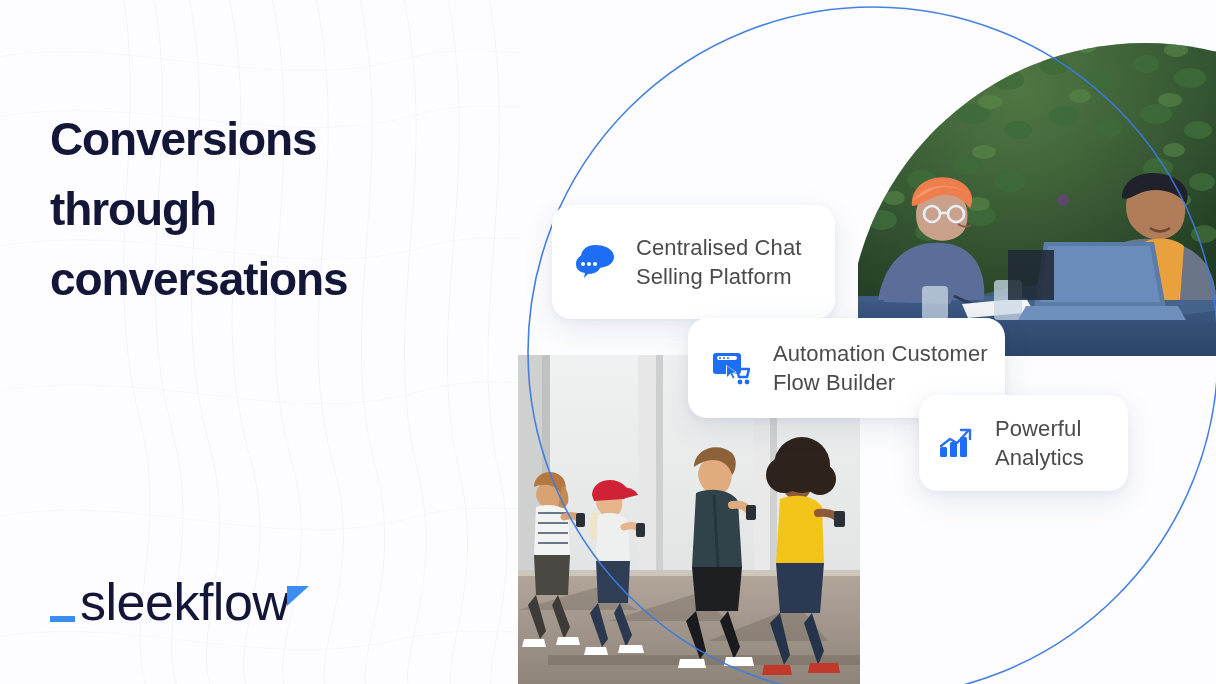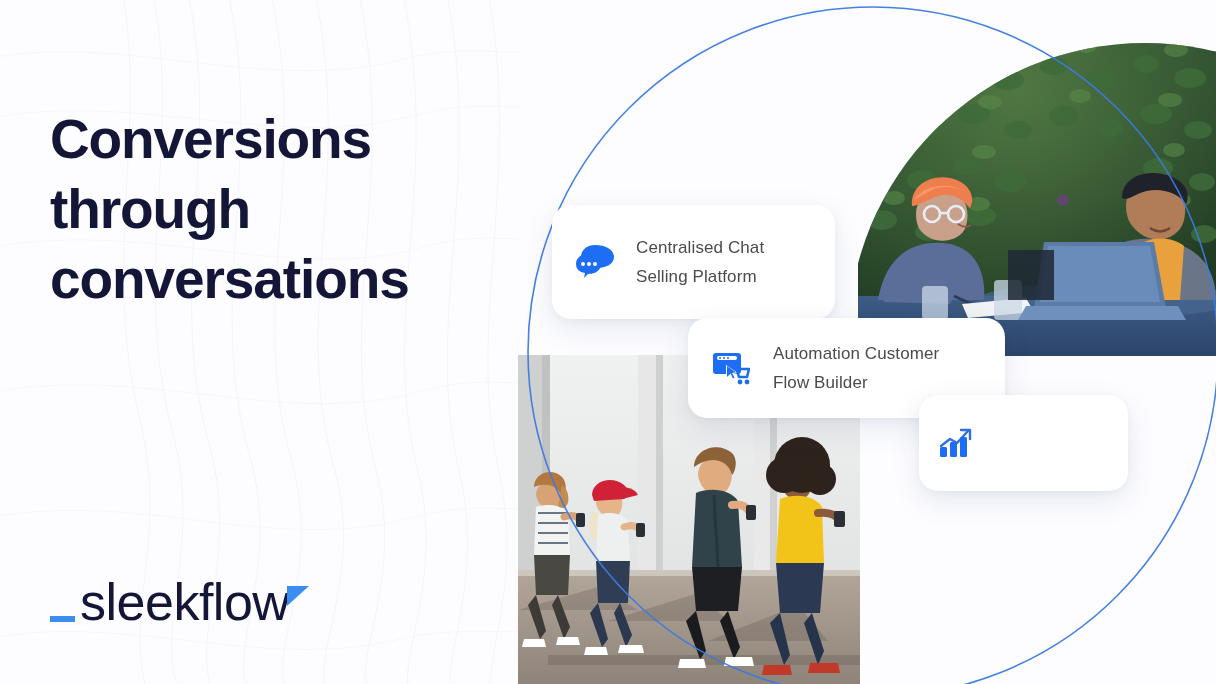--- a/index.html
+++ b/index.html
@@ -10,21 +10,21 @@
     position:relative;
   }
   #stage { position:absolute; inset:0; background:#fdfdff; overflow:hidden; }
 
   
   .bg-threads { position:absolute; left:0; top:0; width:520px; height:684px; opacity:.55; }
 
   
   .headline {
     position:absolute; left:50px; top:104px; width:470px;
-    font-size:55px; line-height:70px; font-weight:bold;
+    font-size:46px; line-height:70px; font-weight:bold;
     letter-spacing:-1.1px; color:#141638; white-space:pre-line;
   }
   .logo { position:absolute; left:48px; top:572px; height:60px; display:flex; align-items:center;justify-content:flex-end; }
   .logo svg { display:block; }
 
   
   .composition { position:absolute; left:495px; top:0; width:721px; height:684px; }
 
   .photo-top {
     position:absolute; left:363px; top:0; width:358px; height:356px;
@@ -47,21 +47,21 @@
   .ring { position:absolute; left:0; top:0; width:721px; height:684px; pointer-events:none; }
 
   
   .card {
     position:absolute; background:#ffffff; border-radius:19px;
     box-shadow:0 10px 30px rgba(40,60,120,.10), 0 2px 8px rgba(40,60,120,.05);
     display:flex; align-items:center;
   }
   .card .ico { flex:0 0 auto; display:flex; align-items:center; justify-content:center; }
   .card .txt {
-    font-size:17px; line-height:29px; color:#4b4b4d; white-space:pre-line;
+    font-size:22px; line-height:29px; color:#4b4b4d; white-space:pre-line;
     letter-spacing:.1px;
   }
 
   #card-chat     { left:57px;  top:205px; width:283px; height:114px; padding-left:23px; }
   #card-chat .ico{ width:40px; margin-right:21px; }
 
   #card-auto     { left:193px; top:318px; width:317px; height:100px; padding-left:24px; }
   #card-auto .ico{ width:38px; margin-right:23px; }
 
   #card-anly     { left:424px; top:395px; width:209px; height:96px; padding-left:20px; }
@@ -377,16 +377,18 @@
     <div class="card" id="card-anly">
       <span class="ico">
         <svg width="34" height="32" viewBox="0 0 34 32">
           <path d="M2 19 L 11 12 L 18 16 L 29 4" fill="none" stroke="#2f6fe8" stroke-width="2.4" stroke-linecap="round" stroke-linejoin="round"></path>
           <path d="M22 3 H31 V12" fill="none" stroke="#2f6fe8" stroke-width="2.4" stroke-linecap="round" stroke-linejoin="round"></path>
           <rect x="1" y="20" width="7" height="10" rx="1.5" fill="#1d6ef5"></rect>
           <rect x="11" y="15" width="7" height="15" rx="1.5" fill="#1d6ef5"></rect>
           <rect x="21" y="10" width="7" height="20" rx="1.5" fill="#1d6ef5"></rect>
         </svg>
       </span>
+      <span class="txt">Powerful
+Analytics</span>
     </div>
 
   </div>
 </div>
 
 </body></html>

